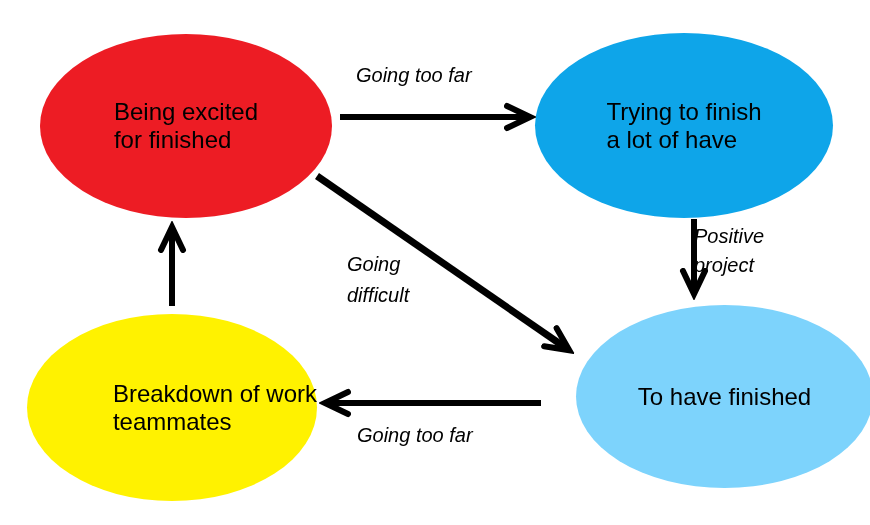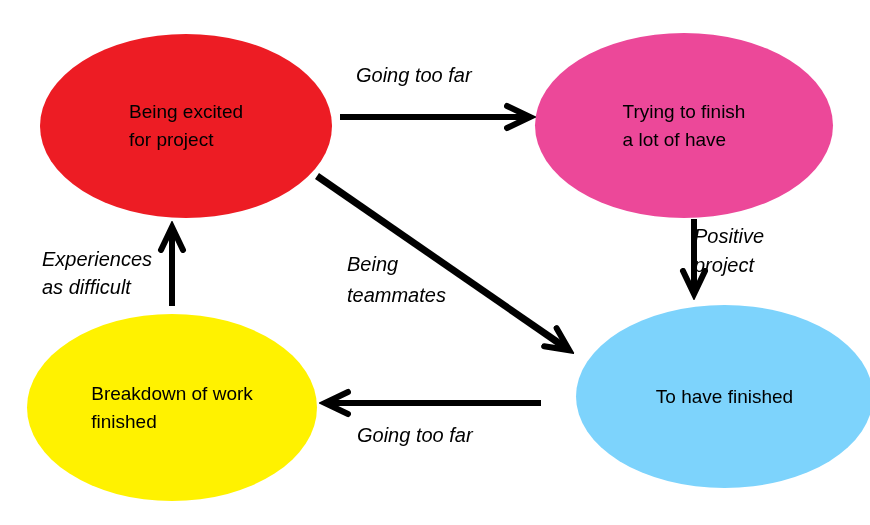--- a/index.html
+++ b/index.html
@@ -15,21 +15,21 @@
     font-family: "Liberation Sans", sans-serif;
   }
   .node {
     position: absolute;
     border-radius: 50%;
     display: flex;
     align-items: center;
     justify-content: center;
   }
   .node-label {
-    font-size: 19px;
+    font-size: 24px;
     line-height: 28px;
     text-align: left;
     font-weight: 400;
   }
   .node-label span { display: block; }
   .edge-label {
     position: absolute;
     font-size: 20px;
     font-style: italic;
     line-height: 29px;
@@ -58,66 +58,62 @@
   }
 </style>
 </head>
 <body>
 
 <div class="canvas" style="background-color: rgb(255, 255, 255);">
 
   <div class="node" style="left: 40px; top: 34px; width: 292px; height: 184px; background-color: rgb(237, 28, 36);">
     <div class="node-label">
       <span>Being excited</span>
-      <span>for project</span>
+      <span>for finished</span>
     </div>
   </div>
 
-  <div class="node" style="left: 535px; top: 33px; width: 298px; height: 185px; background-color: #ec4899;">
+  <div class="node" style="left: 535px; top: 33px; width: 298px; height: 185px; background-color: #0ea5e9;">
     <div class="node-label">
       <span>Trying to finish</span>
       <span>a lot of have</span>
     </div>
   </div>
 
   <div class="node" style="left: 576px; top: 305px; width: 297px; height: 183px; background-color: #7dd3fc;">
     <div class="node-label">
       <span>To have finished</span>
     </div>
   </div>
 
-  <div class="node" style="left: 27px; top: 314px; width: 290px; height: 187px; background-color: rgb(255, 242, 0);">
+  <div class="node" style="left: 27px; top: 314px; width: 290px; height: 187px; background-color: rgb(255, 242, 0); justify-content: flex-end;">
     <div class="node-label">
       <span>Breakdown of work</span>
-      <span>finished</span>
+      <span>teammates</span>
     </div>
   </div>
 
   <div class="edge-label" style="left:356px; top:61px;">
     <span>Going too far</span>
   </div>
 
   <div class="edge-label" style="left:694px; top:222px;">
     <span>Positive</span>
     <span>project</span>
   </div>
 
   <div class="edge-label" style="left:347px; top:249px; line-height:31px;">
-    <span>Being</span>
-    <span>teammates</span>
+    <span>Going</span>
+    <span>difficult</span>
   </div>
 
   <div class="edge-label" style="left:357px; top:421px;">
     <span>Going too far</span>
   </div>
 
-  <div class="edge-label" style="left:42px; top:245px; line-height:28px;">
-    <span>Experiences</span>
-    <span>as difficult</span>
-  </div>
 
   <svg class="arrows" width="870" height="525" viewBox="0 0 870 525">
     <defs>
       <marker id="ah" markerWidth="32" markerHeight="32" refX="22" refY="15" orient="auto" markerUnits="userSpaceOnUse">
         <path class="arrowhead-path" d="M3,4 L26,15 L3,26" style="stroke: rgb(0, 0, 0);"></path>
       </marker>
     </defs>
     <line class="arrow-line" x1="340" y1="117" x2="526" y2="117" marker-end="url(#ah)" style="stroke: rgb(0, 0, 0);"></line>
     <line class="arrow-line" x1="694" y1="219" x2="694" y2="290" marker-end="url(#ah)" style="stroke: rgb(0, 0, 0);"></line>
     <line class="arrow-line thick" x1="317" y1="176" x2="566" y2="348" marker-end="url(#ah)" style="stroke: rgb(0, 0, 0);"></line>

